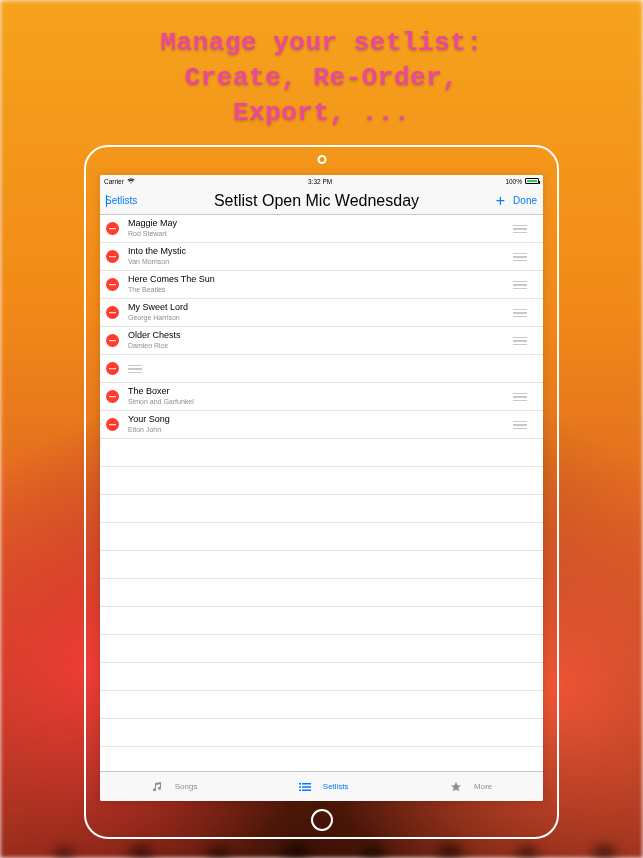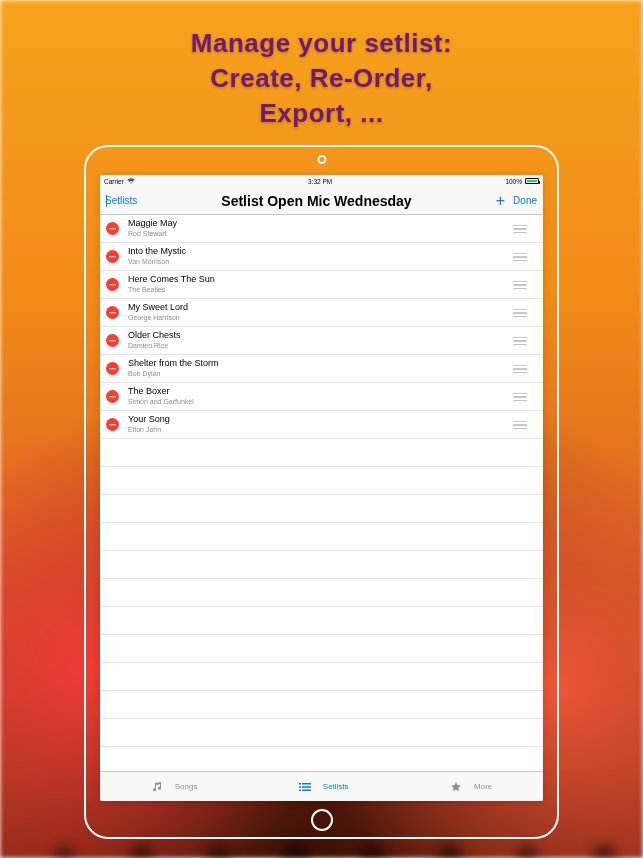--- a/index.html
+++ b/index.html
@@ -24,22 +24,22 @@
       radial-gradient(circle at 46% 100%, rgba(0,0,0,.6) 0 14px, transparent 15px),
       radial-gradient(circle at 58% 100%, rgba(0,0,0,.6) 0 12px, transparent 13px),
       radial-gradient(circle at 70% 100%, rgba(0,0,0,.6) 0 13px, transparent 14px),
       radial-gradient(circle at 82% 100%, rgba(0,0,0,.6) 0 11px, transparent 12px),
       radial-gradient(circle at 94% 100%, rgba(0,0,0,.6) 0 12px, transparent 13px);
     filter: blur(6px);
   }
 
   .headline {
     position: absolute; top: 26px; left: 0; right: 0;
-    text-align: center; color: #701a75;
-    font-family: Liberation Sans, sans-serif;
+    text-align: center; color: #ec4899;
+    font-family: Liberation Mono, monospace;
     font-weight: 700; font-size: 26px; line-height: 1.35;
     letter-spacing: 0.5px; text-shadow: 0 1px 3px rgba(0,0,0,.25);
     white-space: pre-line;
   }
 
   .ipad {
     position: absolute;
     left: 84px; top: 145px; width: 475px; height: 694px;
     border: 2px solid #fff; border-radius: 24px;
   }
@@ -70,21 +70,21 @@
   .battery-body::after { content: ""; position: absolute; right: -2px; top: 1.5px; width: 1px; height: 3px; background: #000; }
   .battery-fill { position: absolute; inset: 0.6px; background: #35c759; border-radius: 0.5px; }
 
   .navbar {
     height: 28px; border-bottom: 0.5px solid #c8c8c8;
     display: flex; align-items: center; justify-content: space-between;
     padding: 0 6px; background: #f8f8f8;
     font-size: 10px;
   }
   .navbar .nav-left, .navbar .nav-right { display: flex; align-items: center; gap: 8px; color: #007aff; }
-  .navbar .nav-title { font-weight: 700; color: #000; font-size: 14px; }
+  .navbar .nav-title { font-weight: 400; color: #000; font-size: 16px; }
   .chevron-left { width: 7px; height: 7px; border-left: 1.6px solid #007aff; border-bottom: 1.6px solid #007aff; transform: rotate(45deg); margin-right: -2px; }
   .plus { font-size: 16px; line-height: 1; font-weight: 300; }
   .nav-link { cursor: pointer; }
 
   .list { flex: 1; overflow: hidden; background: #fff;
     background-image: repeating-linear-gradient(to bottom, transparent 0, transparent 27.4px, #e3e3e3 27.4px, #e3e3e3 28px);
     background-position: 0 0;
   }
   .row {
     height: 28px; display: flex; align-items: center; padding: 0 16px 0 6px;
@@ -198,24 +198,20 @@
         <div class="row">
           <div class="delete-btn"></div>
           <div class="row-text">
             <div class="title">Older Chests</div>
             <div class="subtitle">Damien Rice</div>
           </div>
           <div class="grip"></div>
         </div>
         <div class="row">
           <div class="delete-btn"></div>
-          <div class="row-text">
-            <div class="title">Shelter from the Storm</div>
-            <div class="subtitle">Bob Dylan</div>
-          </div>
           <div class="grip"></div>
         </div>
         <div class="row">
           <div class="delete-btn"></div>
           <div class="row-text">
             <div class="title">The Boxer</div>
             <div class="subtitle">Simon and Garfunkel</div>
           </div>
           <div class="grip"></div>
         </div>

